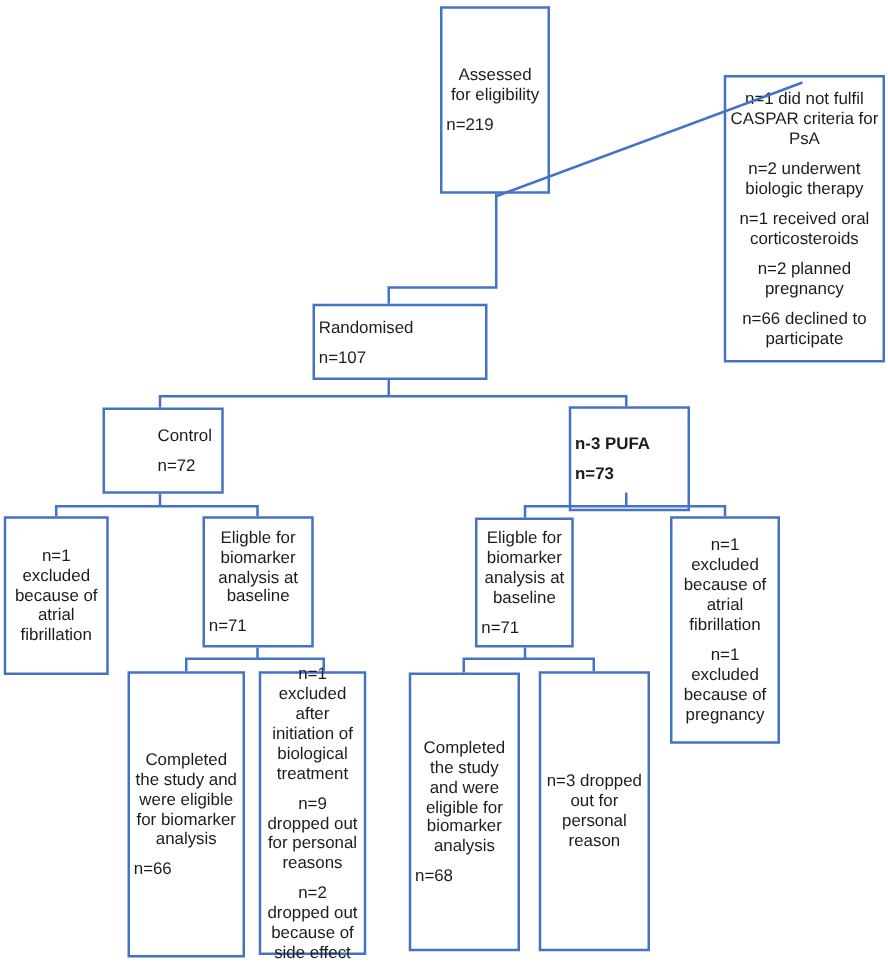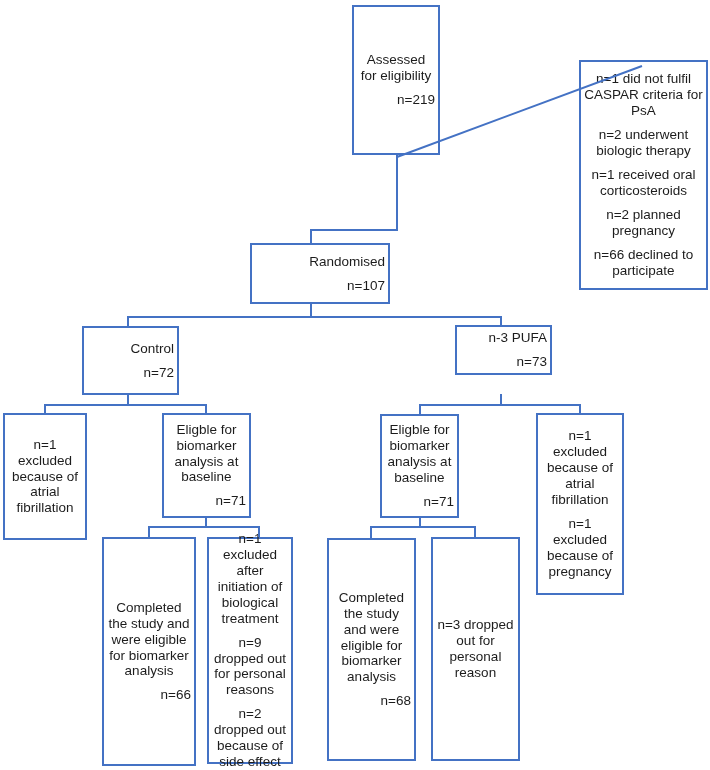--- a/index.html
+++ b/index.html
@@ -11,21 +11,21 @@
     overflow: hidden;
   }
   .canvas { position: absolute; inset: 0; }
   .node {
     position: absolute;
     box-sizing: border-box;
     border: 2px solid #4472c4;
     background: #ffffff;
     display: flex;
     flex-direction: column;
-    align-items: flex-end;
+    align-items: flex-start;
     justify-content: center;
     text-align: center;
     font-size: 13.5px;
     line-height: 1.18;
     color: #1c1c1c;
     padding: 2px 3px;
     z-index: 1;
   }
   .node p { margin: 4px 0; }
   svg.connectors {
@@ -77,21 +77,21 @@
   <div class="node" style="left:250px; top:243px; width:140px; height:61px;">
     <p>Randomised</p>
     <p>n=107</p>
   </div>
 
   <div class="node" style="left:82px; top:326px; width:97px; height:69px;padding-left:42px;">
     <p>Control</p>
     <p>n=72</p>
   </div>
 
-  <div class="node" style="left:455px; top:325px; width:97px; height:50px;">
+  <div class="node" style="left:455px; top:325px; width:97px; height:84px;font-weight:bold;">
     <p>n-3 PUFA</p>
     <p>n=73</p>
   </div>
 
   <div class="node" style="left:3px; top:413px; width:84px; height:127px;">
     <p>n=1 excluded because of atrial fibrillation</p>
   </div>
 
   <div class="node" style="left:162px; top:413px; width:89px; height:105px;">
     <p>Eligble for biomarker analysis at baseline</p>

